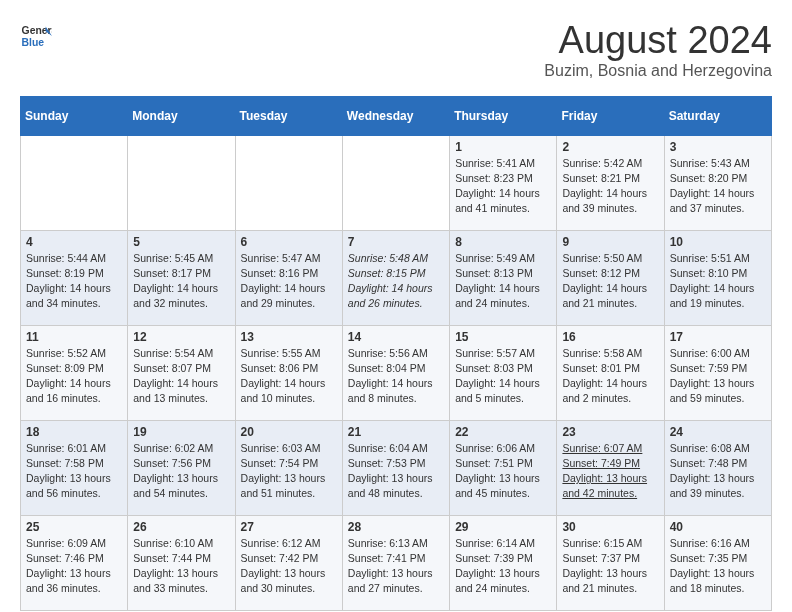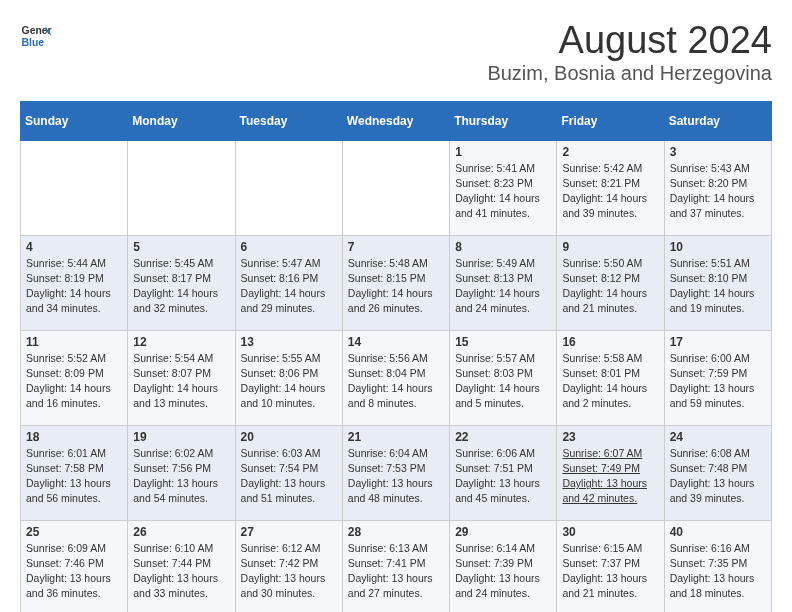--- a/index.html
+++ b/index.html
@@ -28,21 +28,21 @@
     .title-section {
       text-align: right;
     }
     .main-title {
       font-size: 38px;
       font-weight: normal;
       color: #333;
       line-height: 1.1;
     }
     .subtitle {
-      font-size: 20px;
+      font-size: 16px;
       color: #555;
     }
     table {
       width: 100%;
       border-collapse: collapse;
       font-size: 11px;
     }
     thead tr th {
       background-color: #2a6ebb;
       color: #fff;
@@ -156,21 +156,21 @@
         </td>
         <td>
           <span class="day-number">6</span>
           <div class="day-info" style="white-space: pre-line;">Sunrise: 5:47 AM
 Sunset: 8:16 PM
 Daylight: 14 hours
 and 29 minutes.</div>
         </td>
         <td>
           <span class="day-number">7</span>
-          <div class="day-info" style="white-space: pre-line;">Sunrise: 5:48 AM
+          <div class="day-info" style="white-space: pre-line; font-style: italic;">Sunrise: 5:48 AM
 Sunset: 8:15 PM
 Daylight: 14 hours
 and 26 minutes.</div>
         </td>
         <td>
           <span class="day-number">8</span>
           <div class="day-info" style="white-space: pre-line;">Sunrise: 5:49 AM
 Sunset: 8:13 PM
 Daylight: 14 hours
 and 24 minutes.</div>

